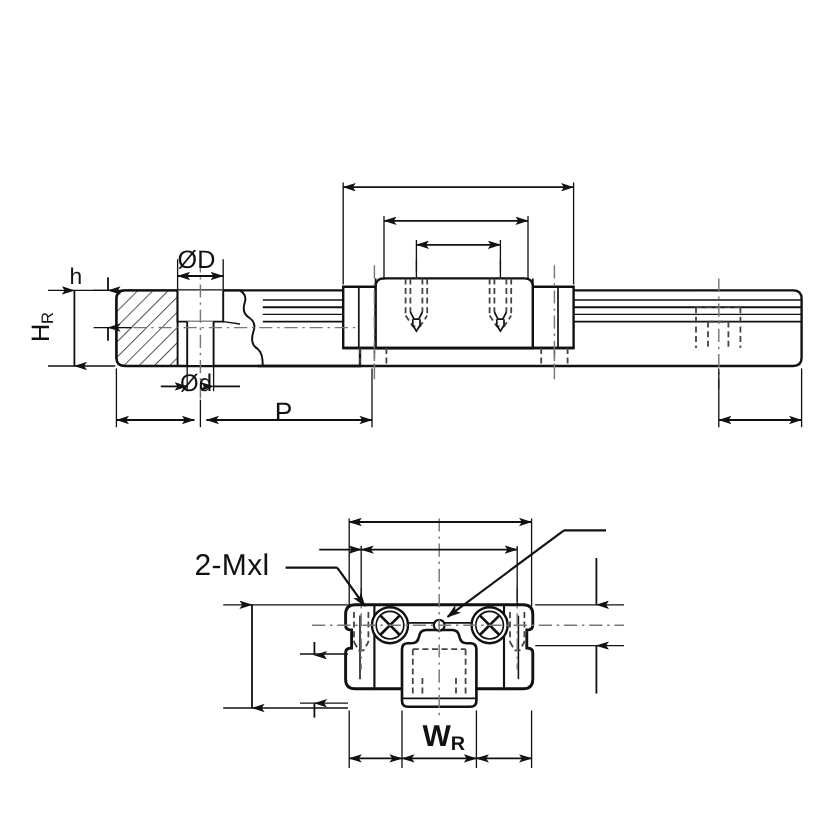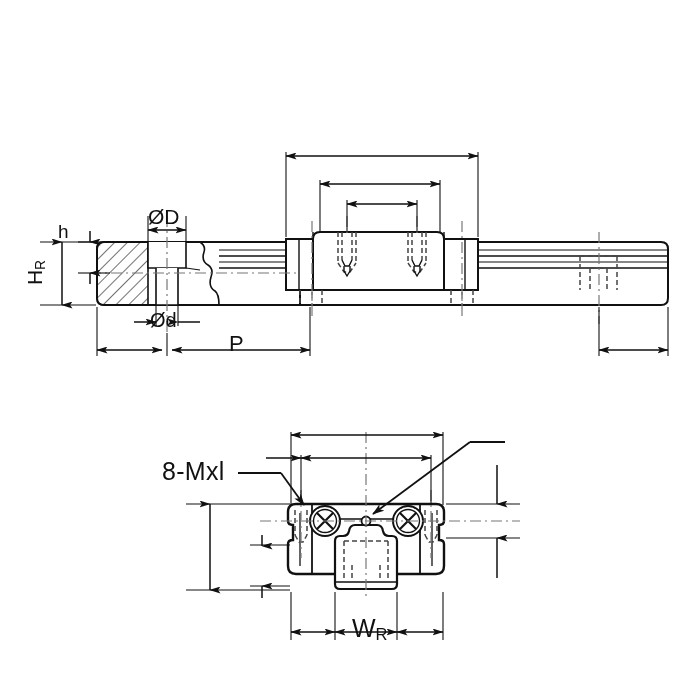--- a/index.html
+++ b/index.html
@@ -350,17 +350,17 @@
   <div class="lbl lbl-h" style="left:58px; top:222px;">h</div>
 
   <div class="lbl lbl-hr rot90" style="left:22px; top:262px;"><span>H</span><span class="sub">R</span></div>
 
   <div class="lbl lbl-od" style="left:148px; top:206px;">ØD</div>
 
   <div class="lbl lbl-odd" style="left:150px; top:310px;">Ød</div>
 
   <div class="lbl lbl-p" style="left:229px; top:333px;">P</div>
 
-  <div class="lbl lbl-mxl" style="left:162px; top:459px;">8-Mxl</div>
-
-  <div class="lbl lbl-wr" style="left:352px; top:616px;"><span>W</span><span class="sub">R</span></div>
+  <div class="lbl lbl-mxl" style="left:162px; top:459px;">2-Mxl</div>
+
+  <div class="lbl lbl-wr" style="left:352px; top:602px;font-weight:bold;"><span>W</span><span class="sub">R</span></div>
 
 </div>
 
 </body></html>

